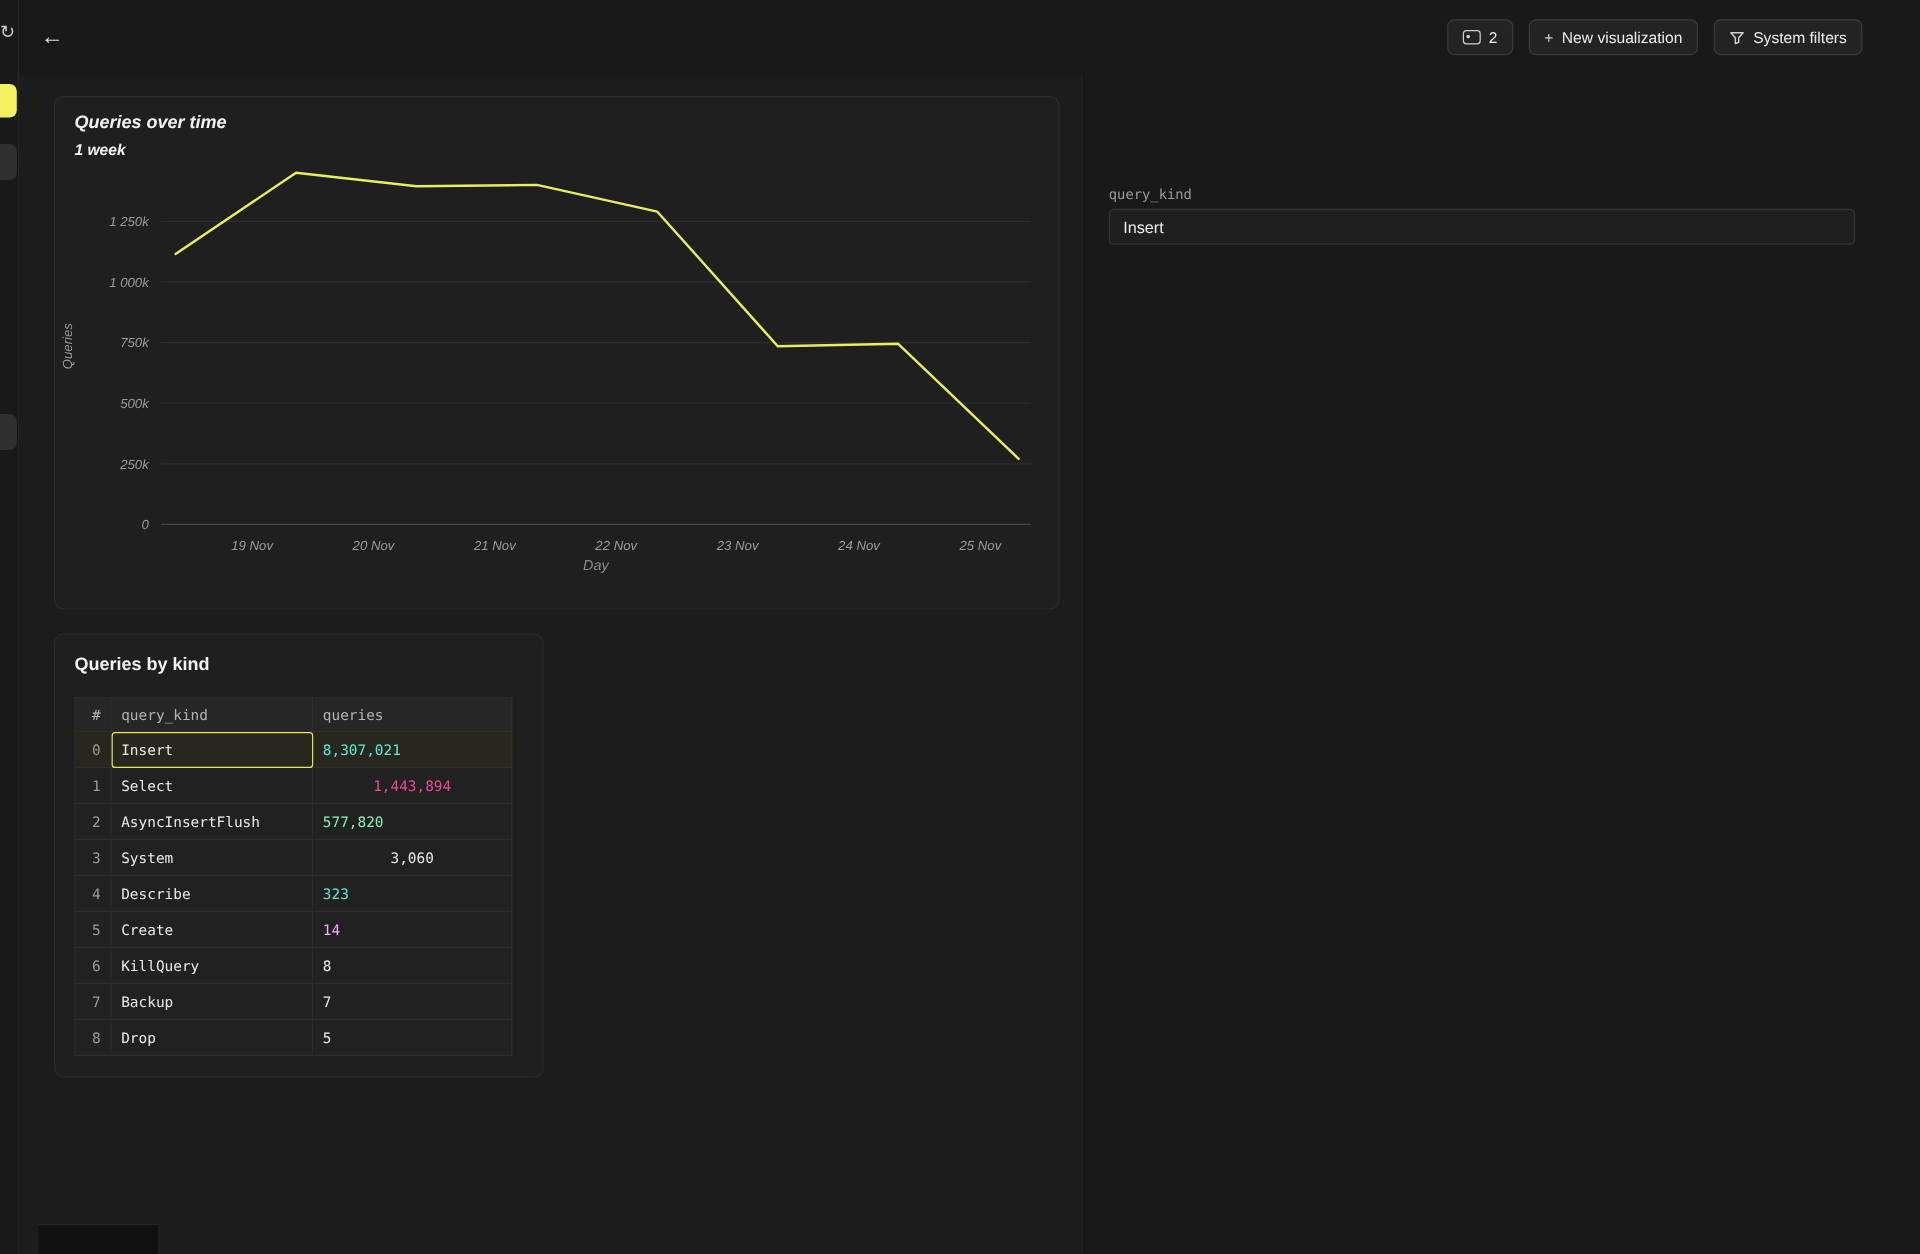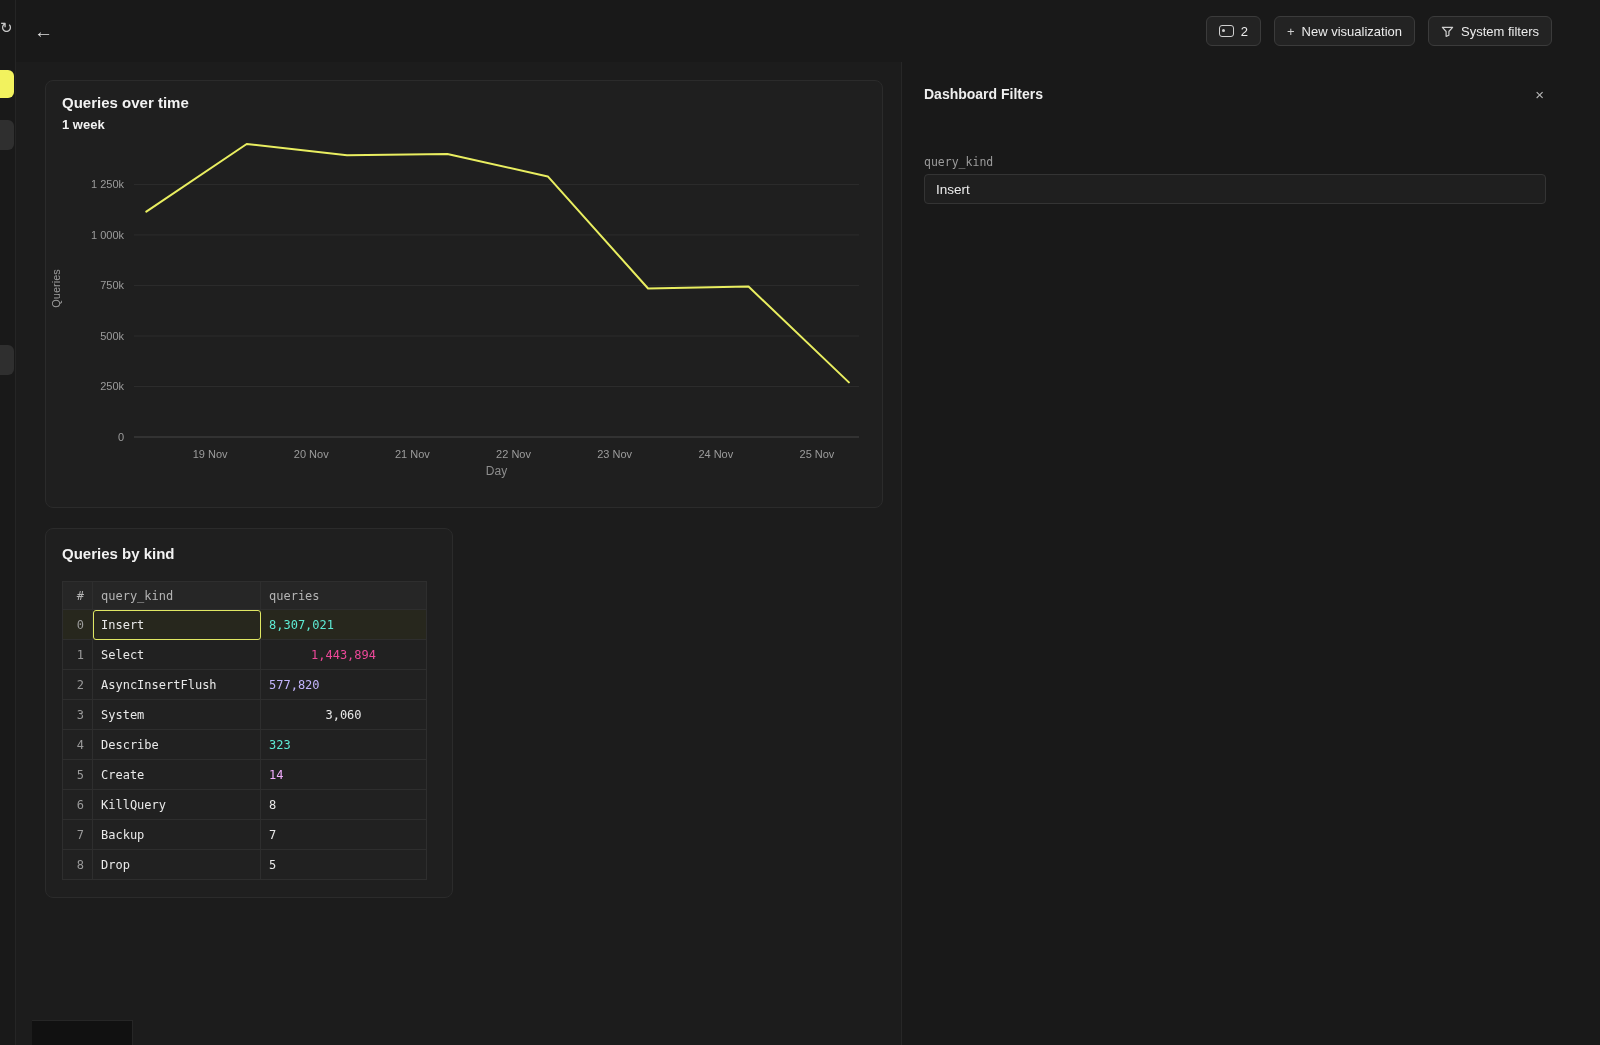--- a/index.html
+++ b/index.html
@@ -33,21 +33,21 @@
     color:#ececec; font-size:13px; display:inline-flex; align-items:center; gap:7px;
     padding:0 12px; margin-left:13px; cursor:pointer; font-family:"Liberation Sans",sans-serif; }
   .tb-icon { display:inline-flex; align-items:center; color:#cfcfcf; }
   .viz-count-icon { width:15px; height:12px; border:1.4px solid #cfcfcf; border-radius:3px; position:relative; }
   .viz-count-icon::after { content:""; position:absolute; left:2.5px; top:2.5px; width:3px; height:3px;
     border-radius:50%; background:#cfcfcf; }
 
   
   .content { position:absolute; left:16px; top:62px; width:885px; height:983px; background:#1c1c1c; }
   .card { position:absolute; background:#1f1f1f; border:1px solid #2b2b2b; border-radius:8px; }
-  .chart-card { left:29px; top:18px; width:838px; height:428px; }
+  .chart-card { left:29px; top:18px; width:838px; height:428px;font-style:italic; }
   .card-title { position:absolute; left:16px; top:13px; font-size:15px; font-weight:bold; color:#f2f2f2; }
   .card-subtitle { position:absolute; left:16px; top:36px; font-size:13px; font-weight:bold; color:#f2f2f2; }
   #chart-svg { position:absolute; left:0; top:44px; display:block;
     font-family:"Liberation Sans", sans-serif; }
 
   
   .table-card { left:29px; top:466px; width:408px; height:370px; }
   .table-card .card-title { top:16px; }
   table.data-table { position:absolute; left:16px; top:52px; border-collapse:collapse;
     font-family:"DejaVu Sans Mono", monospace; font-size:12px; }
@@ -163,21 +163,21 @@
               <td class="col-q" style="text-align: left; color: #5eead4;">8,307,021</td>
             </tr>
             <tr>
               <td class="col-idx">1</td>
               <td class="col-kind">Select</td>
               <td class="col-q" style="text-align: center; color: #ec4899;">1,443,894</td>
             </tr>
             <tr>
               <td class="col-idx">2</td>
               <td class="col-kind">AsyncInsertFlush</td>
-              <td class="col-q" style="text-align: left; color: #c4b5fd;">577,820</td>
+              <td class="col-q" style="text-align: left; color: #86efac;">577,820</td>
             </tr>
             <tr>
               <td class="col-idx">3</td>
               <td class="col-kind">System</td>
               <td class="col-q" style="text-align: center; color: rgb(233, 233, 233);">3,060</td>
             </tr>
             <tr>
               <td class="col-idx">4</td>
               <td class="col-kind">Describe</td>
               <td class="col-q" style="text-align: left; color: #5eead4;">323</td>
@@ -203,26 +203,20 @@
               <td class="col-q" style="text-align: left; color: rgb(233, 233, 233);">5</td>
             </tr>
           </tbody>
       </table>
     </section>
 
     <div class="bottom-left-box"></div>
   </main>
 
   <aside class="filters-panel">
-    <div class="fp-header" style="top:24px;">
-      <span class="fp-title">Dashboard Filters</span>
-      <button class="fp-close">
-        <span>×</span>
-      </button>
-    </div>
     <div class="fp-field-label">query_kind</div>
     <div class="fp-field-wrap">
       <div class="fp-input">
         <span>Insert</span>
       </div>
     </div>
   </aside>
 
 </div>
 

